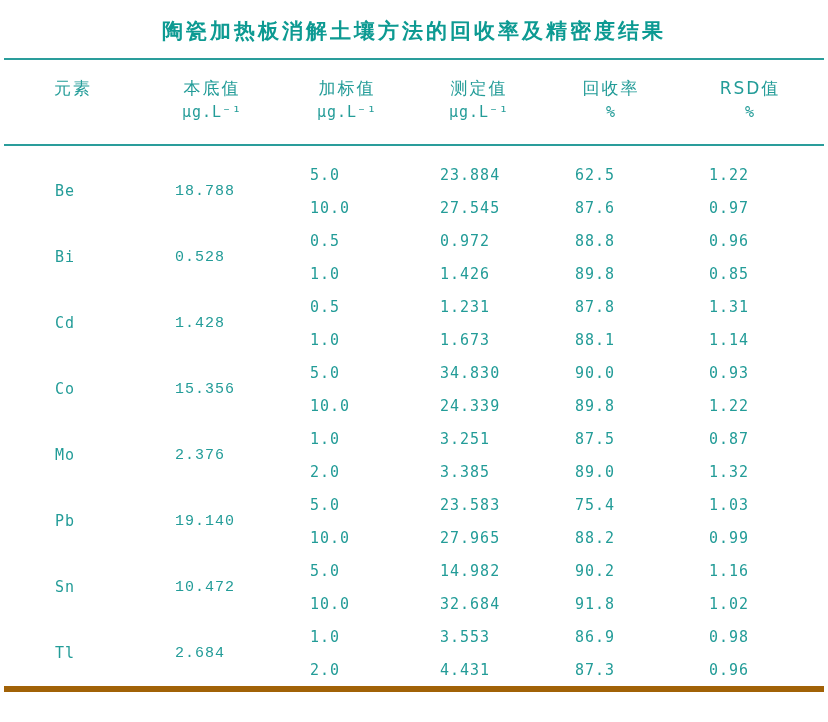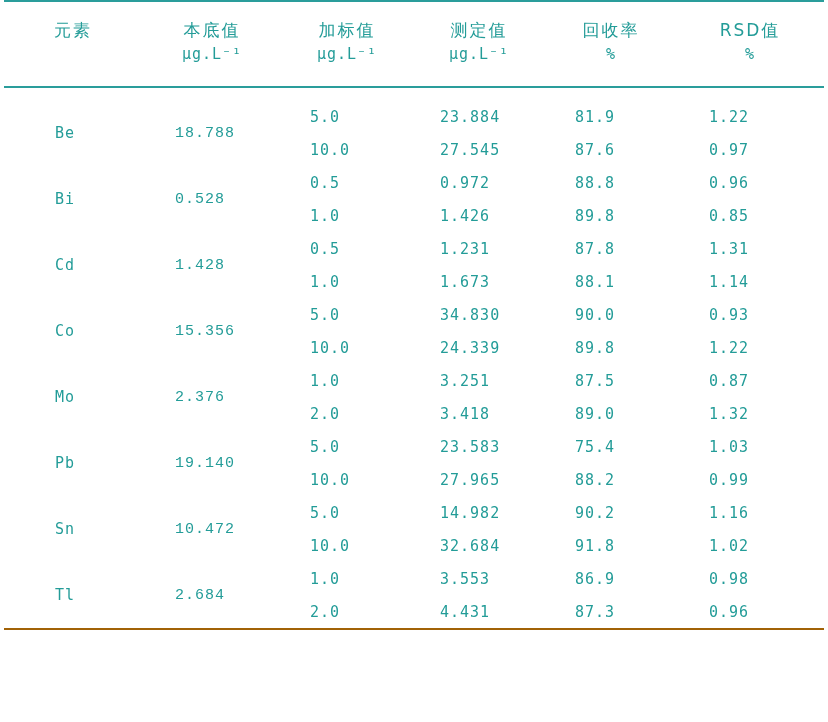--- a/index.html
+++ b/index.html
@@ -24,21 +24,21 @@
     letter-spacing: 3px;
     padding: 17px 0 13px 0;
     font-family: "DejaVu Sans", sans-serif;
   }
   table.results {
     width: 820px;
     margin: 0 4px;
     border-collapse: collapse;
     table-layout: fixed;
     border-top: 2px solid #2a9d9b;
-    border-bottom: 2px solid #a16207;
+    border-bottom: 6px solid #a16207;
   }
   thead th {
     border-bottom: 2px solid #2a9d9b;
     color: #239c98;
     font-weight: normal;
     text-align: center;
     vertical-align: top;
     padding: 19px 0 24px 0;
   }
   thead .col-label {
@@ -72,20 +72,21 @@
   td.c-spike      { padding-left: 28px; }
   td.c-measured   { padding-left: 28px; }
   td.c-recovery   { padding-left: 29px; }
   td.c-rsd        { padding-left: 33px; }
 </style>
 </head>
 <body>
 
 <div class="page">
 
+  <div class="title">陶瓷加热板消解土壤方法的回收率及精密度结果</div>
 
   <table class="results">
     <colgroup>
       <col style="width:138px">
         <col style="width:140px">
         <col style="width:130px">
       <col style="width:134px">
         <col style="width:130px">
         <col style="width:148px">
     </colgroup>
@@ -120,21 +121,21 @@
     <tbody>
       <tr class="spacer">
           <td colspan="6"></td>
         </tr>
 
       <tr>
         <td class="c-element" rowspan="2">Be</td>
         <td class="c-background" rowspan="2">18.788</td>
         <td class="c-spike">5.0</td>
         <td class="c-measured">23.884</td>
-        <td class="c-recovery">81.9</td>
+        <td class="c-recovery">62.5</td>
         <td class="c-rsd">1.22</td>
       </tr>
       <tr>
         <td class="c-spike">10.0</td>
         <td class="c-measured">27.545</td>
         <td class="c-recovery">87.6</td>
         <td class="c-rsd">0.97</td>
       </tr>
 
       <tr>
@@ -185,21 +186,21 @@
       <tr>
         <td class="c-element" rowspan="2">Mo</td>
         <td class="c-background" rowspan="2">2.376</td>
         <td class="c-spike">1.0</td>
         <td class="c-measured">3.251</td>
         <td class="c-recovery">87.5</td>
         <td class="c-rsd">0.87</td>
       </tr>
       <tr>
         <td class="c-spike">2.0</td>
-        <td class="c-measured">3.418</td>
+        <td class="c-measured">3.385</td>
         <td class="c-recovery">89.0</td>
         <td class="c-rsd">1.32</td>
       </tr>
 
       <tr>
         <td class="c-element" rowspan="2">Pb</td>
         <td class="c-background" rowspan="2">19.140</td>
         <td class="c-spike">5.0</td>
         <td class="c-measured">23.583</td>
         <td class="c-recovery">75.4</td>

